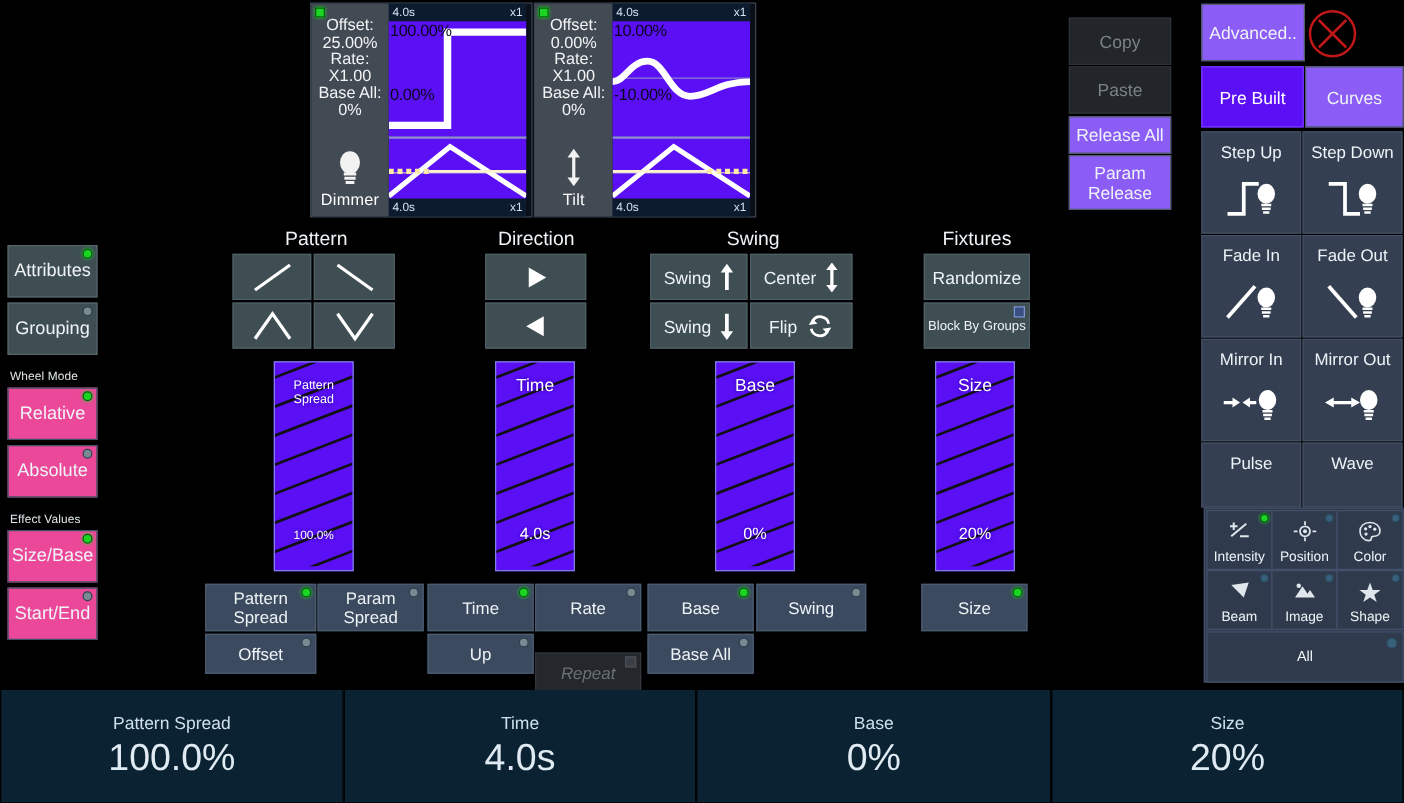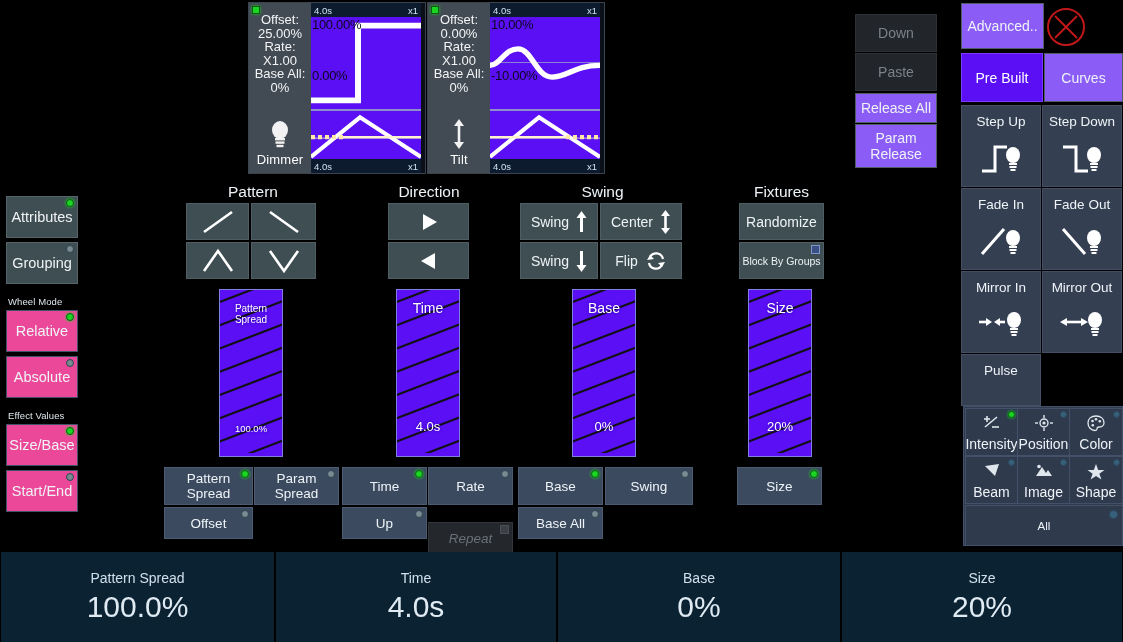--- a/index.html
+++ b/index.html
@@ -143,21 +143,21 @@
     position: absolute; left: 120px; top: 406px; width: 160px; height: 140px;
     background: #2f3a4d; border: 1px solid #43506a;
   }
   .attr-cell {
     position: absolute; width: 53px; height: 48px;
     background: #2f3a4d; border: 1px solid #43506a;
     display: flex; flex-direction: column; align-items: center;
     justify-content: flex-end; cursor: pointer;
   }
   .attr-cell .a-icon { flex: 1; display: flex; align-items: center; justify-content: center; }
-  .attr-cell .a-label { font-size: 14px; color: #eef3f7; padding-bottom: 3px; }
+  .attr-cell .a-label { font-size: 11px; color: #eef3f7; padding-bottom: 3px; }
   .attr-all {
     position: absolute; left: 1px; top: 98px; width: 158px; height: 41px;
     background: #2f3a4d; border: 1px solid #43506a;
     display: flex; align-items: center; justify-content: center;
     font-size: 11.5px; color: #eef3f7; cursor: pointer;
   }
   .close-icon { position: absolute; left: 200px; top: 4px; width: 46px; height: 46px; cursor: pointer; }
 
   
   .enc-bar {
@@ -495,21 +495,21 @@
     <span class="led" style="background:#3c4046;border:1px solid #4a4f56;border-radius:0;width:9px;height:9px;"></span>
   </div>
   <div class="param-btn" style="left:518px; top:507px; width:85px; height:32px;">
     <span>Base All</span>
     <span class="led off"></span>
   </div>
 
   <div class="rpanel">
 
     <div class="r-btn disabled" style="left:12px; top:14px; width:82px; height:38px;">
-      <span>Down</span>
+      <span>Copy</span>
     </div>
     <div class="r-btn disabled" style="left:12px; top:53px; width:82px; height:38px;">
       <span>Paste</span>
     </div>
     <div class="r-btn" style="left:12px; top:93px; width:82px; height:30px;">
       <span>Release All</span>
     </div>
     <div class="r-btn" style="left:12px; top:124px; width:82px; height:44px;">
       <span style="white-space:pre-line">Param
 Release</span>
@@ -610,20 +610,23 @@
           <rect x="33" y="24" width="8" height="2" fill="#fff"></rect>
             <rect x="33.5" y="27" width="7" height="2" fill="#fff"></rect>
             <rect x="34.5" y="30" width="5" height="2" fill="#fff"></rect>
         </svg>
       </span>
     </div>
 
     <div class="fx-btn" style="left:118px; top:354px; height:52px;">
       <span class="fx-label">Pulse</span>
     </div>
+    <div class="fx-btn" style="left:199px; top:354px; height:52px;">
+      <span class="fx-label">Wave</span>
+    </div>
 
     <div class="attr-grid">
       <div class="attr-cell" style="left:1px; top:1px;">
         <span class="led on" style="width:7px;height:7px;right:2px;top:2px;"></span>
         <span class="a-icon">
           <svg width="22" height="20" viewBox="0 0 22 20">
             <line x1="4" y1="14" x2="16" y2="4" stroke="#dfe6ec" stroke-width="1.6"></line>
             <line x1="3" y1="6" x2="9" y2="6" stroke="#dfe6ec" stroke-width="1.6"></line>
             <line x1="6" y1="3" x2="6" y2="9" stroke="#dfe6ec" stroke-width="1.6"></line>
             <line x1="11" y1="14" x2="18" y2="14" stroke="#dfe6ec" stroke-width="1.6"></line>

